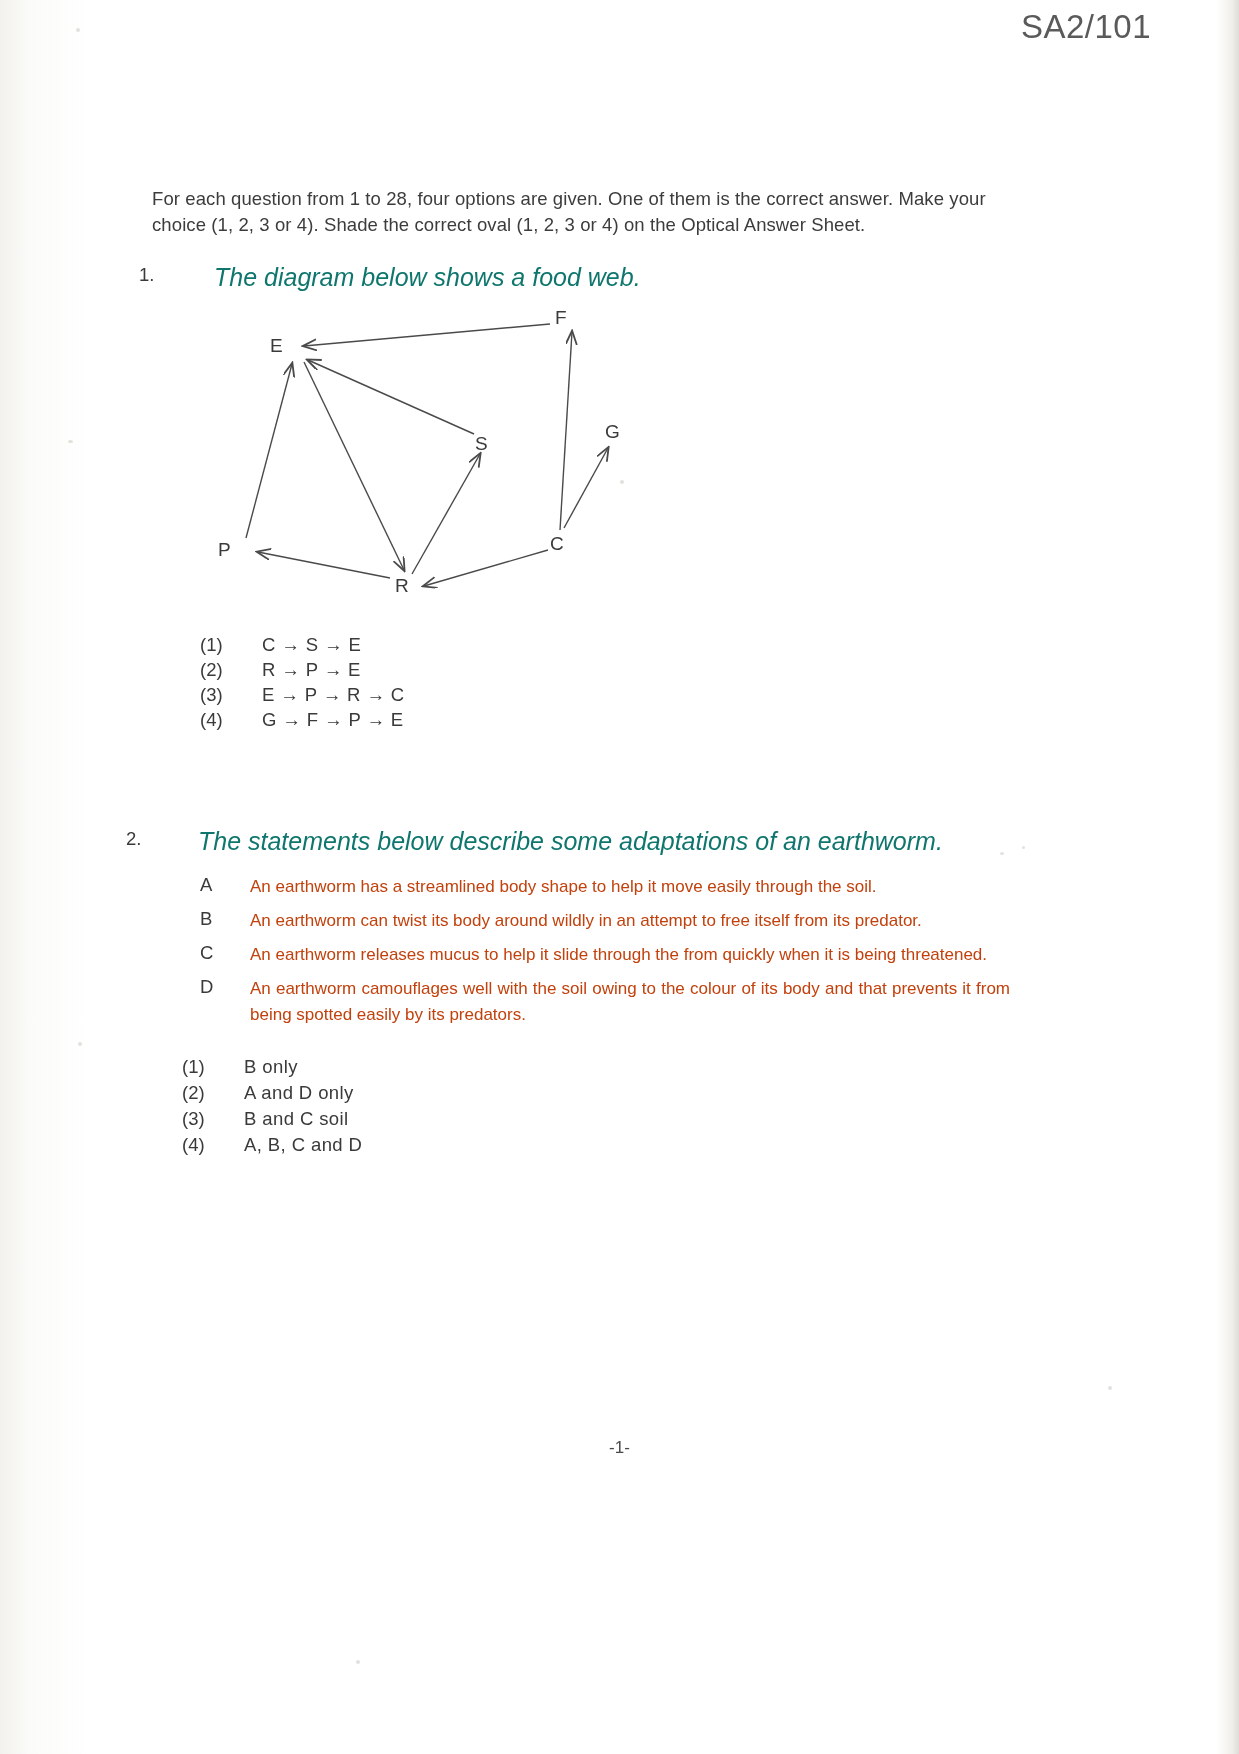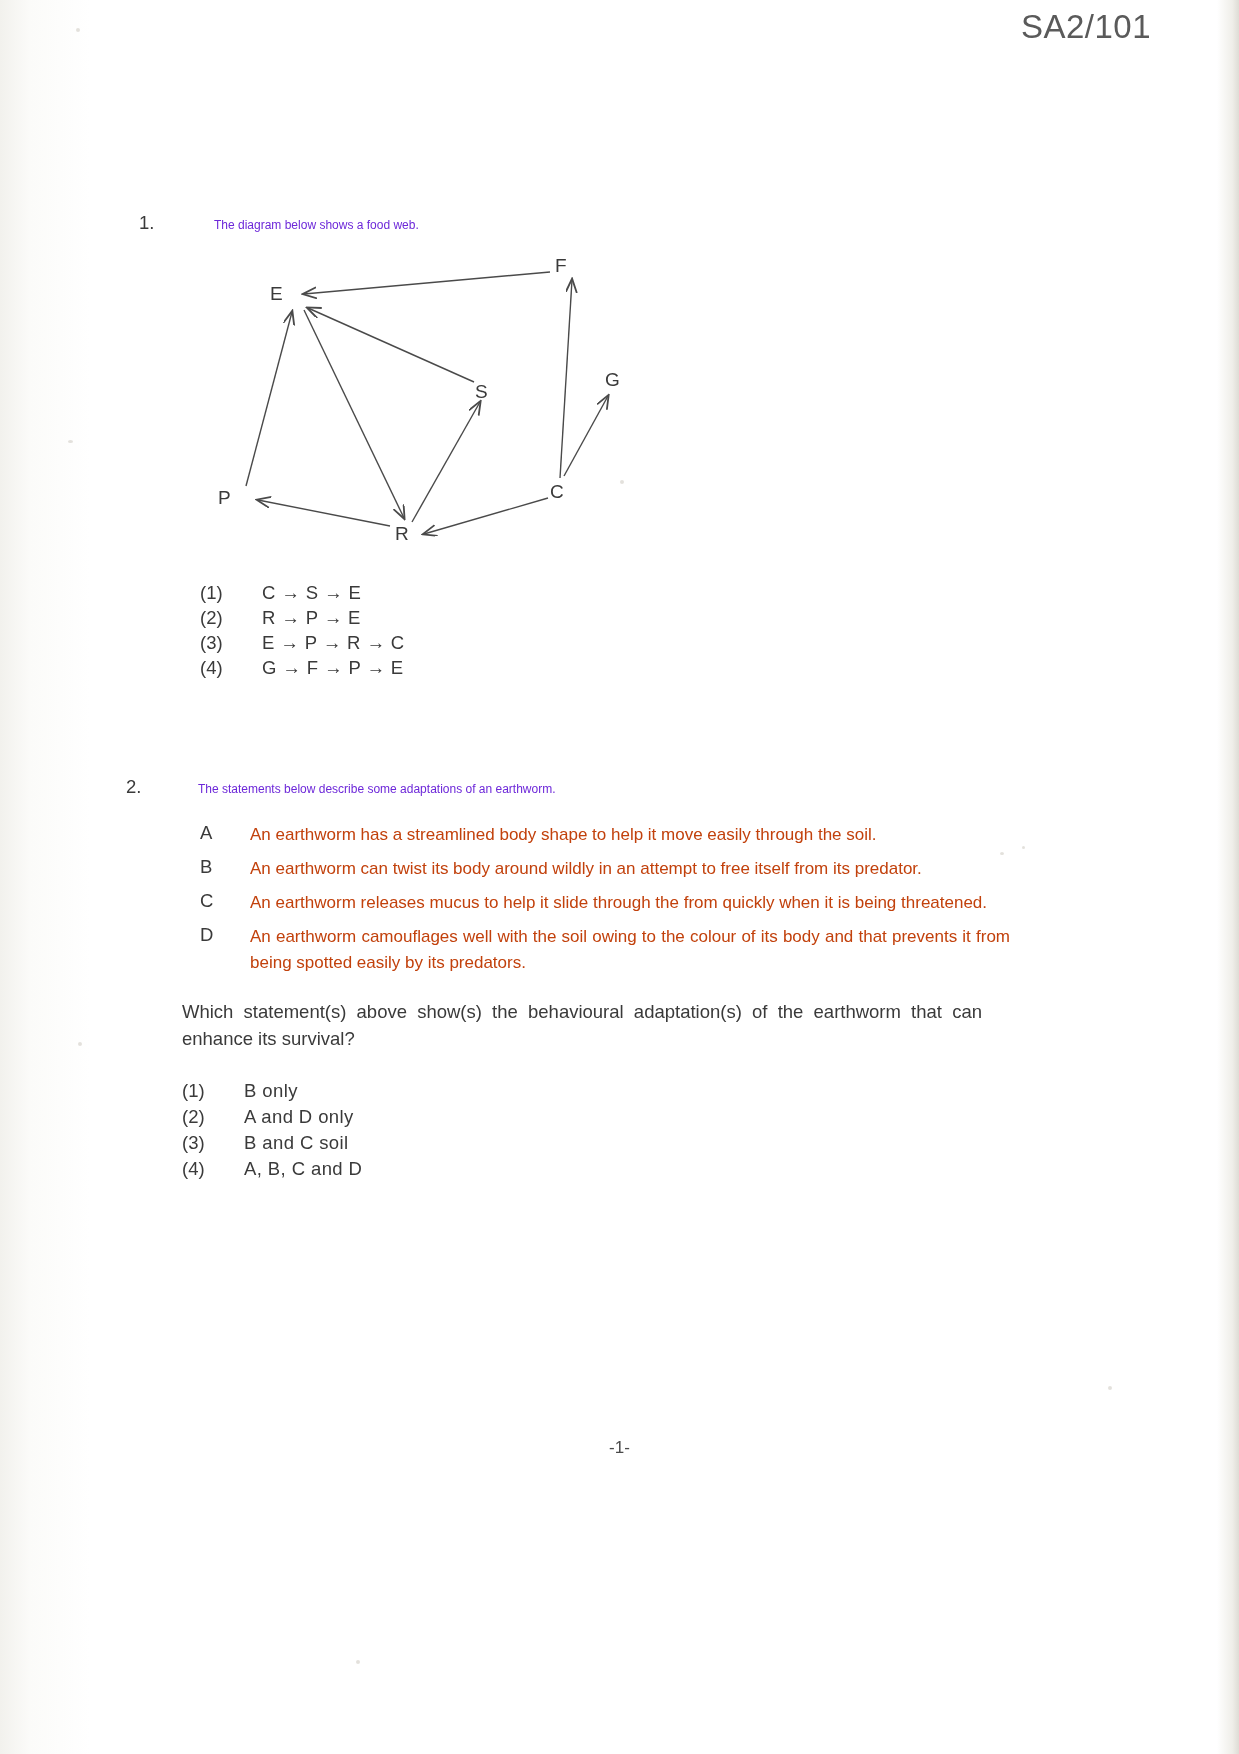--- a/index.html
+++ b/index.html
@@ -79,23 +79,24 @@
   }
   .qnum {
     position: absolute;
     left: -13px;
     top: 0;
     font-size: 18.5px;
     color: #3a3a3a;
   }
   .qtext {
     margin-left: 62px;
-    font-size: 12px;
+    font-size: 25px;
     line-height: 26px;
-    color: #6d28d9;
+    color: #0f766e;
+    font-style: italic;
   }
 
   
   .diagram {
     position: relative;
     margin: 12px 0 0 60px;
     width: 520px;
     height: 300px;
   }
   .diagram svg { display: block; }
@@ -182,20 +183,21 @@
 <div class="speck" style="left:1022px;top:846px; width:3px; height:3px;"></div>
 <div class="speck" style="left:620px; top:480px; width:4px; height:4px;"></div>
 <div class="speck" style="left:356px; top:1660px;width:4px; height:4px;"></div>
 <div class="speck" style="left:1108px;top:1386px;width:4px; height:4px;"></div>
 
 <div class="header-code">SA2/101</div>
 
 <div class="content">
 
 
+  <div class="intro">For each question from 1 to 28, four options are given. One of them is the correct answer. Make your choice (1, 2, 3 or 4). Shade the correct oval (1, 2, 3 or 4) on the Optical Answer Sheet.</div>
 
   <div class="qblock">
     <div class="qnum">1.</div>
     <div class="qtext">The diagram below shows a food web.</div>
 
     <div class="diagram">
       <svg width="520" height="300" viewBox="0 0 520 300" xmlns="http://www.w3.org/2000/svg">
         <defs>
           <marker id="ah" markerWidth="11" markerHeight="11" refX="9" refY="4" orient="auto">
             <path d="M0,0 L10,4 L0,8" fill="none" stroke="#4a4a4a" stroke-width="1.3"></path>
@@ -270,21 +272,20 @@
       <div class="stmt-row">
         <span class="stmt-key">C</span>
         <span class="stmt-txt">An earthworm releases mucus to help it slide through the from quickly when it is being threatened.</span>
       </div>
       <div class="stmt-row">
         <span class="stmt-key">D</span>
         <span class="stmt-txt">An earthworm camouflages well with the soil owing to the colour of its body and that prevents it from being spotted easily by its predators.</span>
       </div>
     </div>
 
-    <div class="q2-ask">Which statement(s) above show(s) the behavioural adaptation(s) of the earthworm that can enhance its survival?</div>
 
     <div class="q2-options options" style="margin-left:30px;">
       <div class="opt-row">
         <span class="opt-key">(1)</span>
         <span class="opt-val">B only</span>
       </div>
       <div class="opt-row">
         <span class="opt-key">(2)</span>
         <span class="opt-val">A and D only</span>
       </div>

